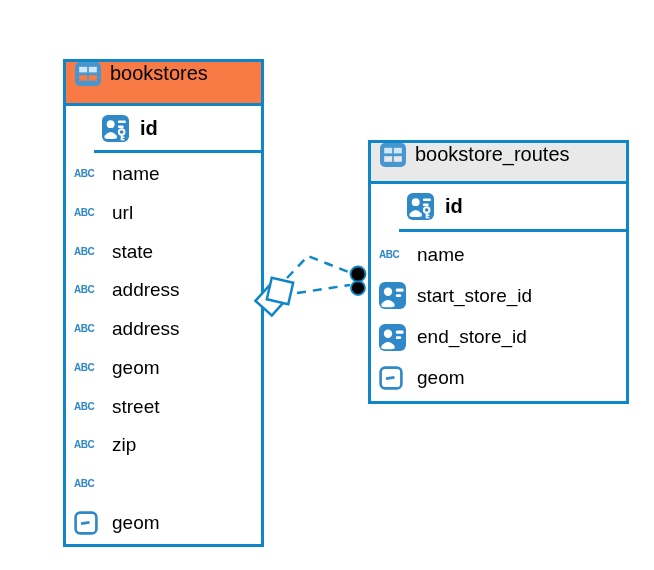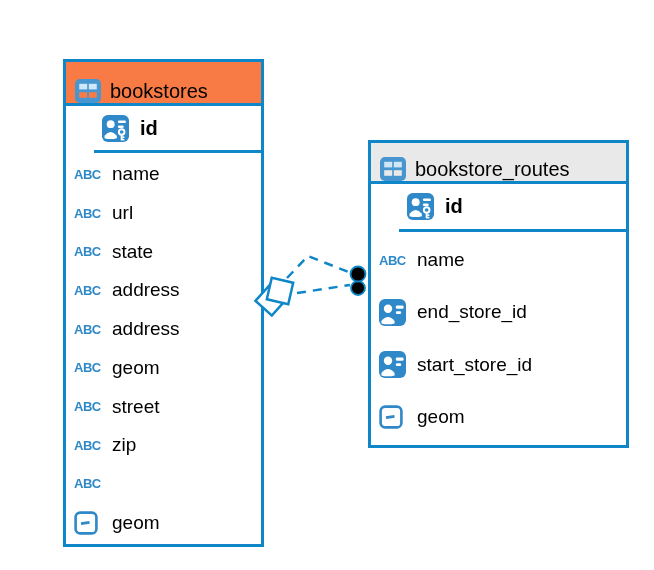--- a/index.html
+++ b/index.html
@@ -21,23 +21,23 @@
     color:var(--text);
   }
   .entity{
     position:absolute;
     background:#fff;
     border:3px solid var(--blue);
     display:flex;flex-direction:column;
     cursor:move;
   }
   .entity--left{left:63px;top:59px;width:201px;height:488px;}
-  .entity--right{left:368px;top:140px;width:261px;height:308px;}
+  .entity--right{left:368px;top:140px;width:261px;height:264px;}
   .entity-header{
-    display:flex;align-items:flex-end;gap:9px;
+    display:flex;align-items:flex-start;gap:9px;
     padding:0 9px;
     border-bottom:3px solid var(--blue);
     font-size:20px;
     flex:0 0 auto;
   }
   .entity--left .entity-header{height:44px;}
   .entity--right .entity-header{height:41px;}
   .header--selected{background:var(--selected-header);--ticon-hole:var(--selected-header);}
   .header--plain{background:var(--plain-header);--ticon-hole:var(--plain-header);}
   .pk-row{
@@ -60,21 +60,21 @@
     display:flex;align-items:center;gap:8px;
     font-size:19px;
     min-height:0;
   }
   .icon-slot{
     flex:0 0 30px;width:30px;
     display:flex;align-items:center;justify-content:flex-start;
   }
   .abc{
     font-weight:bold;
-    font-size:13px;
+    font-size:10px;
     letter-spacing:-0.5px;
     color:var(--icon-blue);
     line-height:1;
   }
   .svg-icon{display:block;}
   .col-label,.pk-label,.entity-title{white-space:nowrap;}
   #edge-layer{
     position:absolute;left:0;top:0;width:654px;height:570px;
     pointer-events:none;
   }
@@ -220,29 +220,29 @@
           <span class="abc">ABC</span>
         </span>
       <span class="col-label">name</span>
     </div>
     <div class="col-row">
       <span class="icon-slot">
         <svg class="svg-icon" width="27" height="27">
             <use href="#sym-fk"></use>
           </svg>
       </span>
-      <span class="col-label">end_store_id</span>
+      <span class="col-label">start_store_id</span>
     </div>
     <div class="col-row">
       <span class="icon-slot">
         <svg class="svg-icon" width="27" height="27">
             <use href="#sym-fk"></use>
           </svg>
       </span>
-      <span class="col-label">start_store_id</span>
+      <span class="col-label">end_store_id</span>
     </div>
     <div class="col-row">
       <span class="icon-slot">
         <svg class="svg-icon" width="24" height="24">
             <use href="#sym-geom"></use>
           </svg>
       </span>
       <span class="col-label">geom</span>
     </div>
   </div>

